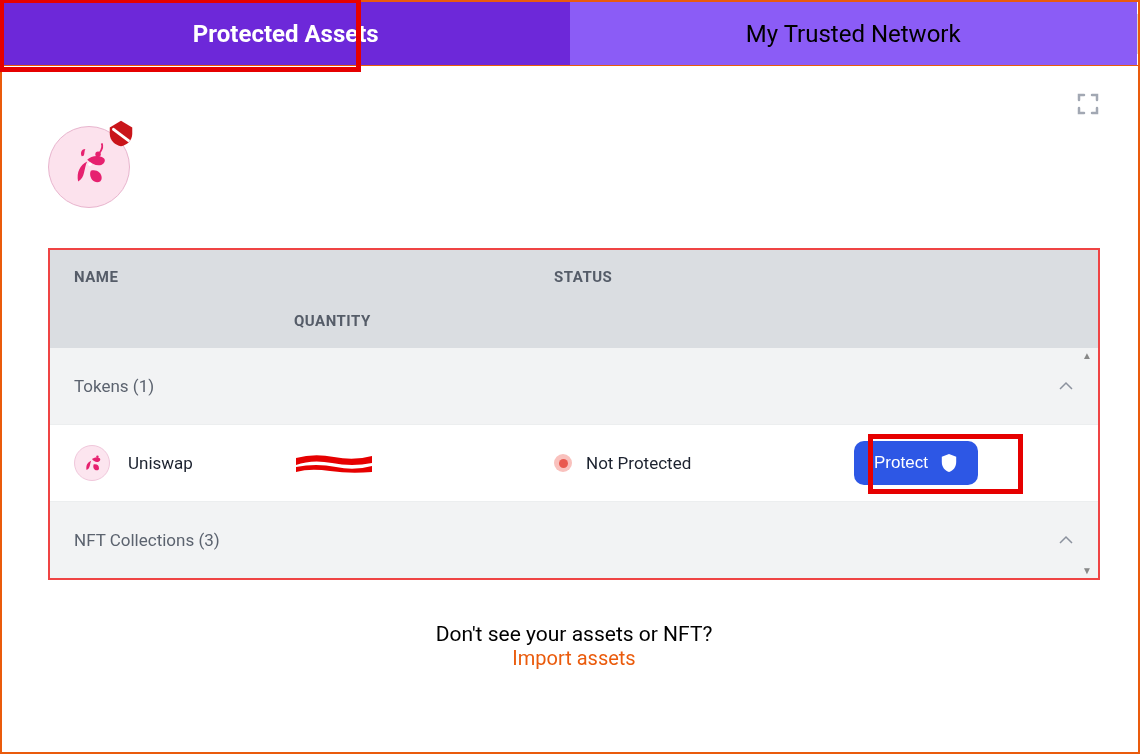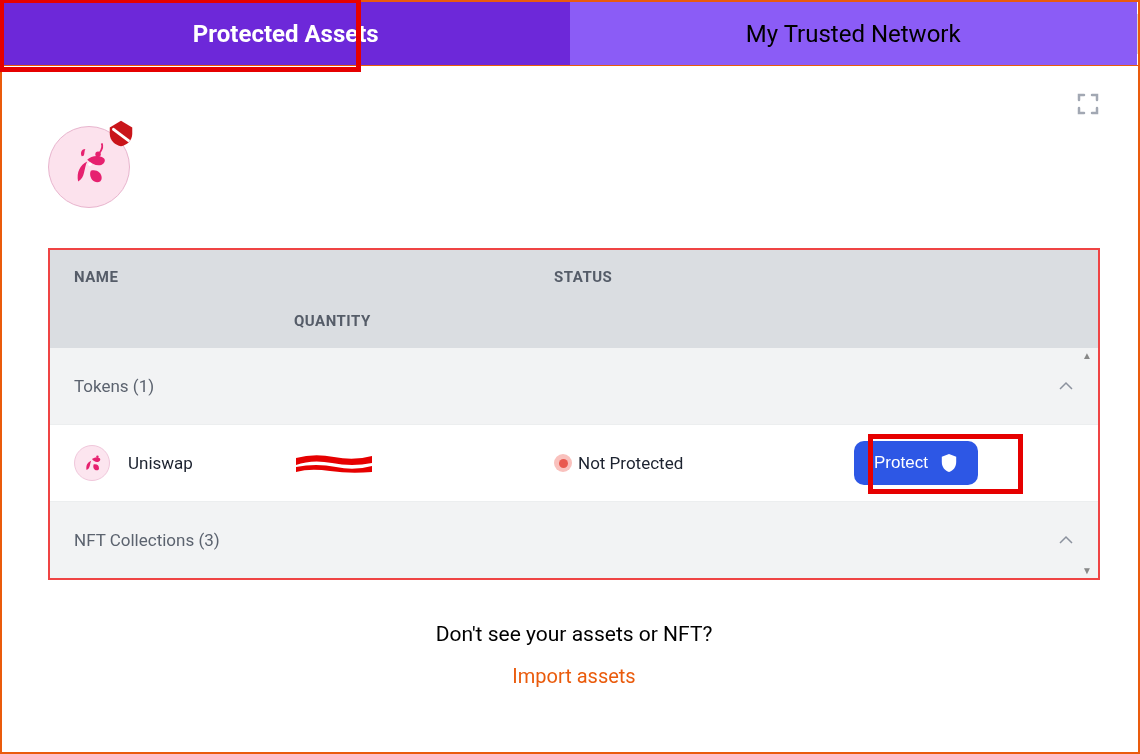--- a/index.html
+++ b/index.html
@@ -162,21 +162,21 @@
   }
   .redact {
     width: 80px;
     height: 22px;
     position: relative;
   }
   .row-status {
     width: 300px;
     display: flex;
     align-items: center;
-    gap: 6px;
+    gap: 14px;
     font-size: 17px;
     color: #1d2330;
   }
   .dot-outer {
     width: 18px; height: 18px; border-radius: 50%;
     background: #f9c1bd; display:flex; align-items:center; justify-content:center;
   }
   .dot-inner { width: 9px; height:9px; border-radius:50%; background:#e9594f; }
   .row-action {
     flex: 1;
@@ -206,21 +206,20 @@
   }
   .footer-text {
     text-align: center;
     margin-top: 42px;
     font-size: 21px;
     color: #000;
   }
   .import-link {
     display: block;
     text-align: center;
-    margin-top: 18px;
     font-size: 20px;
     color: #ea5b0c;
     cursor: pointer;
   }
 </style>
 </head>
 <body>
 
 <div class="container">
 

